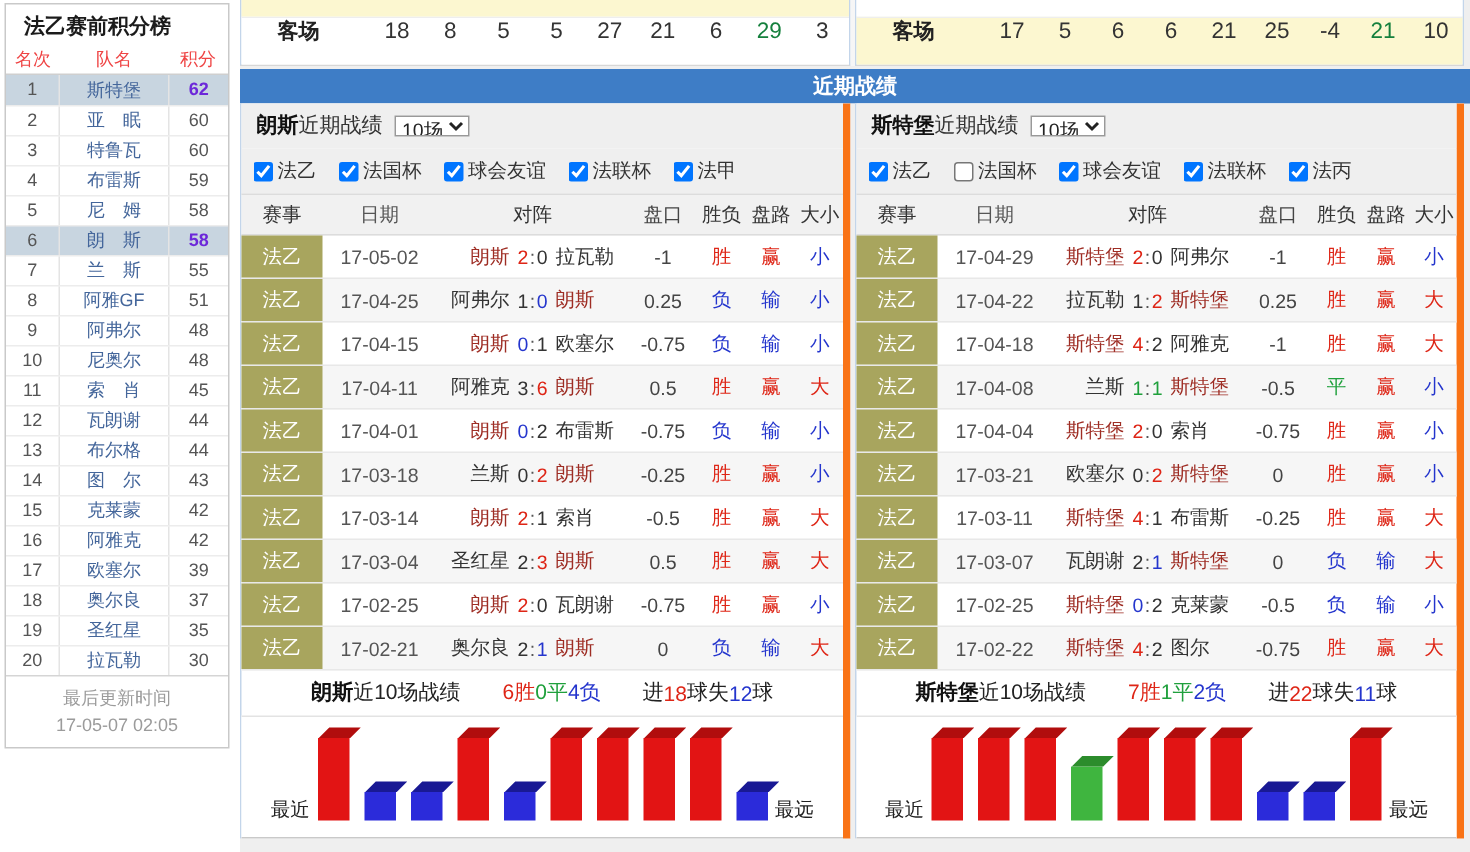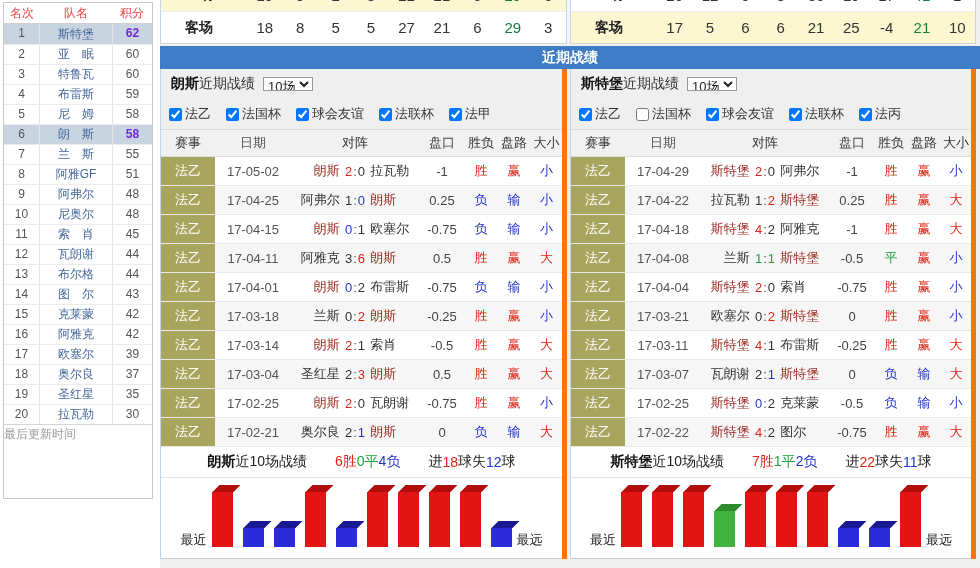--- a/index.html
+++ b/index.html
@@ -16,36 +16,36 @@
   .sb-rank{width:36px;text-align:center}
   .sb-team{flex:1;text-align:center}
   .sb-pts{width:40px;text-align:center}
   .sb-row{display:flex;height:20px;align-items:center;font-size:12px;border-top:1px solid #ececec}
   .sb-row:first-child{border-top:none}
   .sb-row .sb-rank{color:#555;border-right:1px solid #e4e4e4;height:100%;line-height:19px}
   .sb-row .sb-team{color:#44669b;cursor:pointer}
   .sb-row .sb-pts{color:#555;border-left:1px solid #e4e4e4;height:100%;line-height:19px}
   .sb-row.hl{background:#c8d5e0}
   .sb-row.hl .sb-pts{color:#6d28d9;font-weight:bold}
-  .sb-footer{border-top:1px solid #d5d5d5;text-align:left;color:#9b9b9b;
-             font-size:12px;line-height:18px}
+  .sb-footer{border-top:1px solid #d5d5d5;text-align:center;color:#9b9b9b;
+             font-size:12px;padding-top:5px;line-height:18px}
 
   
   .main{position:absolute;left:160px;top:0;width:820px;height:568px;background:#efefef}
 
   
   .topstats{display:flex}
   .ts-half{background:#fff;border-left:1px solid #c3d5ea;border-right:1px solid #c3d5ea;
            border-bottom:1px solid #d7d7d7}
   .ts-half.l{width:407px}
   .ts-half.r{width:406px}
   .ts-gap{width:3px;background:#f6f6f6}
   .ts-clip{height:11px;overflow:hidden;position:relative}
   .ts-clip .ts-row{transform:translateY(-21px)}
-  .ts-row{display:flex;height:32px;align-items:center;font-size:15px}
+  .ts-row{display:flex;height:32px;align-items:flex-start;font-size:15px}
   .ts-row.vis{border-top:1px solid #eee}
   .bg-y{background:#fcf7d0}
   .bg-w{background:#fff}
   .ts-label{width:86px;padding-left:24px;font-weight:bold;font-size:14px;color:#222}
   .ts-val{flex:1;text-align:center;color:#333}
   .ts-val.red{color:#15803d}
 
   .gap2{height:2px}
   .section-bar{height:23px;line-height:23px;background:#3e7dc6;color:#fff;
                font-size:14px;font-weight:bold;text-align:center}
@@ -100,20 +100,21 @@
   .b-win{height:55px;background:#e21414}.b-win::before{background:#b10d0d}
   .b-loss{height:19px;background:#2b2bda}.b-loss::before{background:#191994}
   .b-draw{height:36px;background:#3fb53f}.b-draw::before{background:#2c8c2c}
 </style>
 </head>
 <body>
 
 <div class="page">
 
   <aside class="sidebar">
+    <div class="sb-title">法乙赛前积分榜</div>
     <div class="sb-header">
       <span class="sb-rank">名次</span>
       <span class="sb-team">队名</span>
       <span class="sb-pts">积分</span>
     </div>
     <div class="sb-body">
         <div class="sb-row hl">
           <span class="sb-rank">1</span>
           <span class="sb-team">斯特堡</span>
           <span class="sb-pts">62</span>
@@ -209,20 +210,21 @@
           <span class="sb-pts">35</span>
         </div>
         <div class="sb-row">
           <span class="sb-rank">20</span>
           <span class="sb-team">拉瓦勒</span>
           <span class="sb-pts">30</span>
         </div>
       </div>
     <div class="sb-footer">
       <div>最后更新时间</div>
+      <div>17-05-07 02:05</div>
     </div>
   </aside>
 
   <div class="main">
 
     <div class="topstats">
       <div class="ts-half l">
         <div class="ts-clip bg-y">
           <div class="ts-row">
               <span class="ts-label">主场</span>

